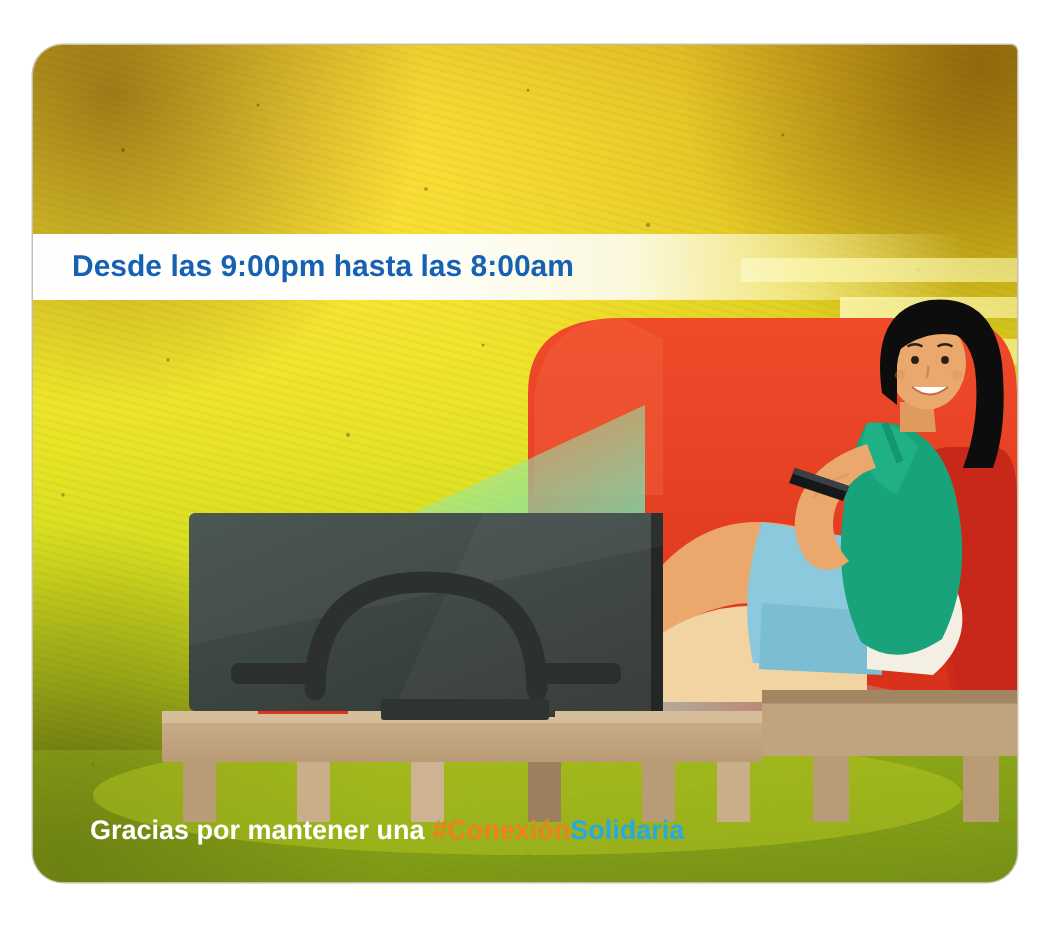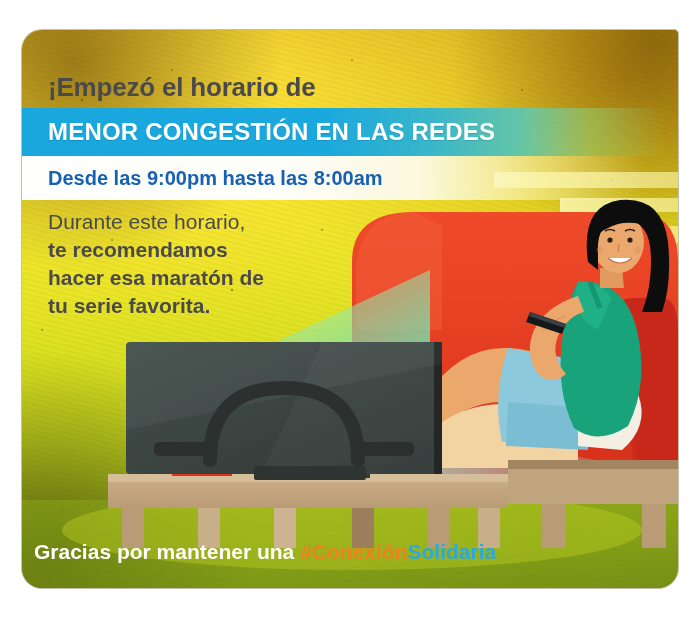--- a/index.html
+++ b/index.html
@@ -107,23 +107,23 @@
   
   #body-copy{
     position:absolute; left:26px; top:178px;
     z-index:6; color:#4a4a4a; line-height:1.33;
   }
   #body-copy .ln{ font-size:21px; white-space:nowrap; }
   #body-copy .ln.b{ font-weight:bold; }
 
   
   #footer{
-    position:absolute; left:12px; bottom:24px;
+    position:absolute; left:38px; bottom:24px;
     z-index:8; white-space:nowrap;
-    font-size:21px; font-weight:bold;
+    font-size:18px; font-weight:bold;
   }
   #footer .thanks{ color:#ffffff; }
   #footer .tag-a{ color:#f0801f; }
   #footer .tag-b{ color:#27a9e1; }
 
   
   #scene{
     position:absolute; left:0; top:0;
     width:656px; height:558px; z-index:4;
     pointer-events:none;
@@ -284,34 +284,22 @@
         <circle cx="40" cy="480" r="1.3"></circle>
       <circle cx="180" cy="520" r="1"></circle>
         <circle cx="330" cy="540" r="1.1"></circle>
         <circle cx="520" cy="240" r="1"></circle>
       <circle cx="640" cy="400" r="1.2"></circle>
         <circle cx="20" cy="300" r="1.1"></circle>
         <circle cx="360" cy="350" r="1"></circle>
     </g>
   </svg>
 
-  <div id="headline">¡Empezó el horario de</div>
-
-  <div id="ribbon-wrap">
-    <div id="ribbon-fold"></div>
-    <div id="ribbon"></div>
-    <div id="ribbon-label">MENOR CONGESTIÓN EN LAS REDES</div>
-  </div>
+
 
   <div id="schedule-strip">
     <div id="schedule-text">Desde las 9:00pm hasta las 8:00am</div>
   </div>
 
-  <div id="body-copy">
-    <div class="ln">Durante este horario,</div>
-    <div class="ln b">te recomendamos</div>
-    <div class="ln b">hacer esa maratón de</div>
-    <div class="ln b">tu serie favorita.</div>
-  </div>
 
   <div id="footer"><span class="thanks">Gracias por mantener una</span> <span class="tag-a">#Conexión</span><span class="tag-b">Solidaria</span></div>
 
 </div>
 
 </body></html>

